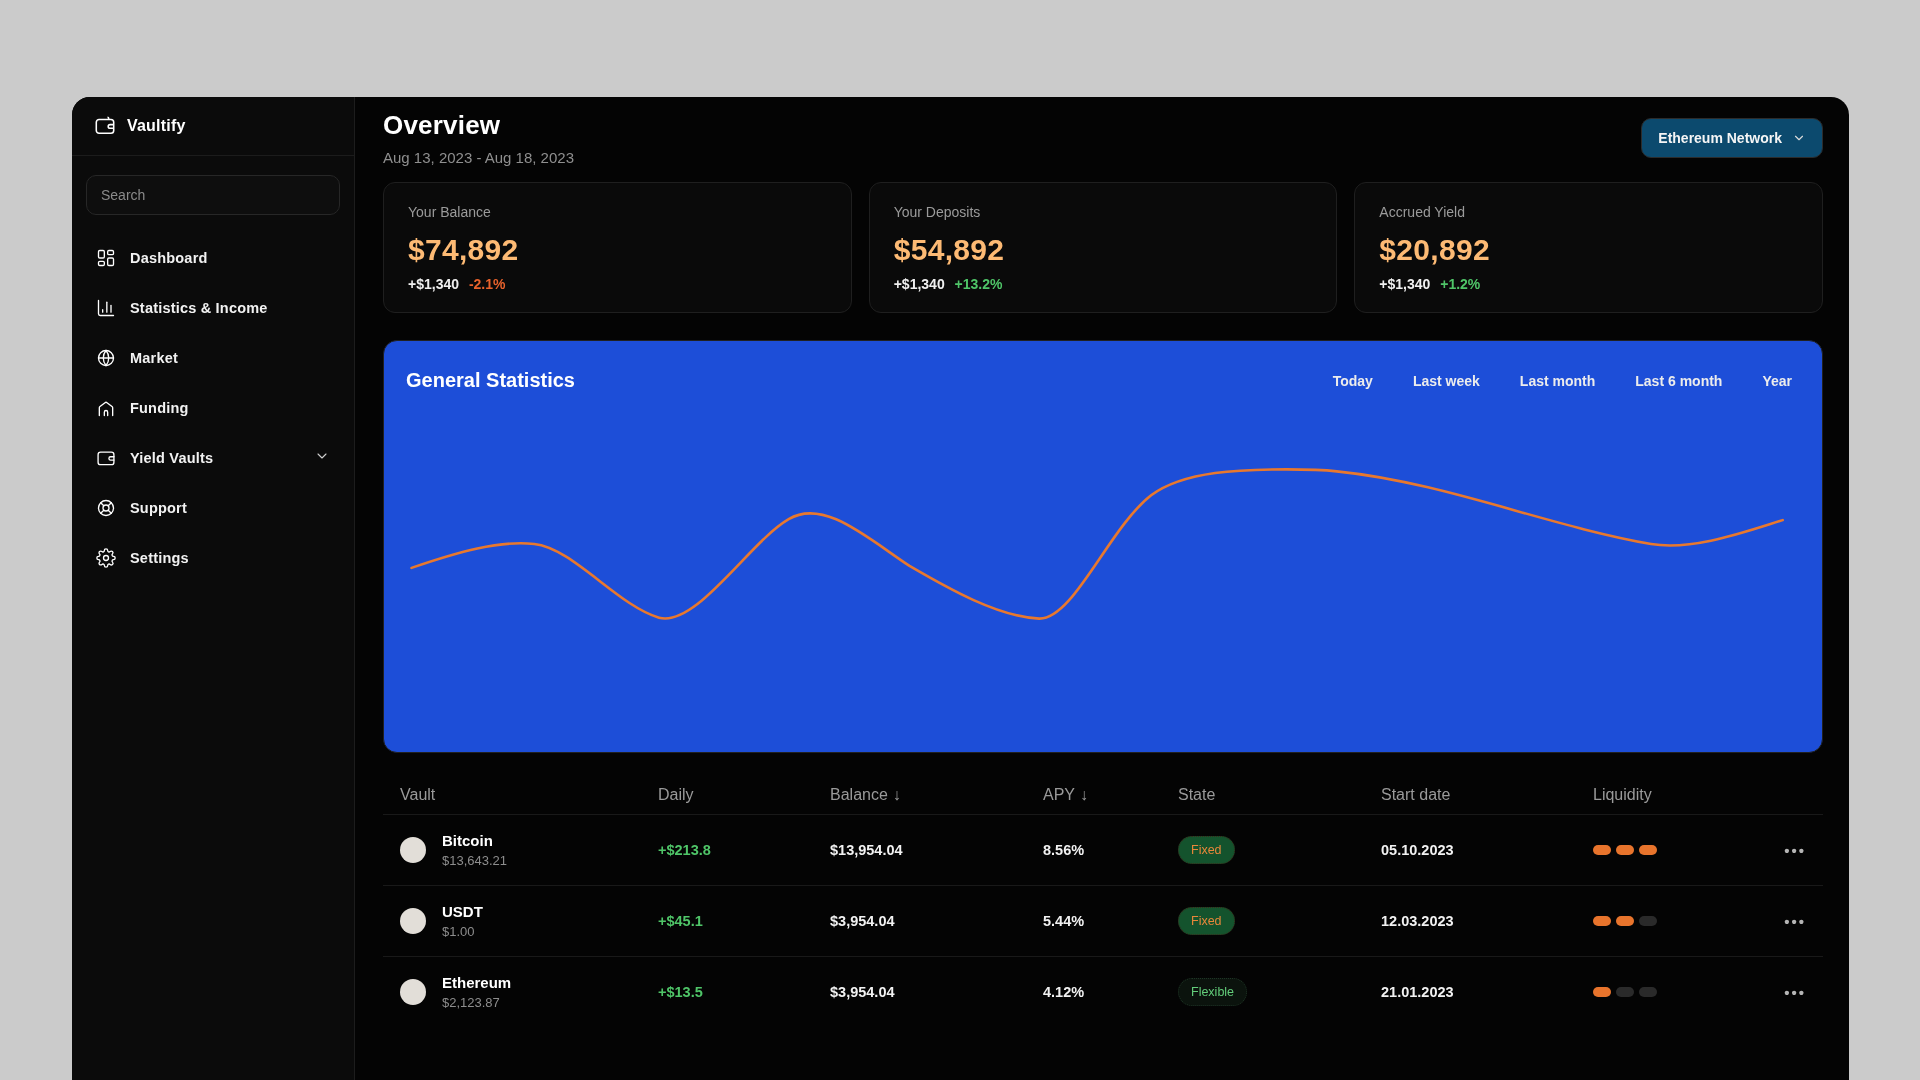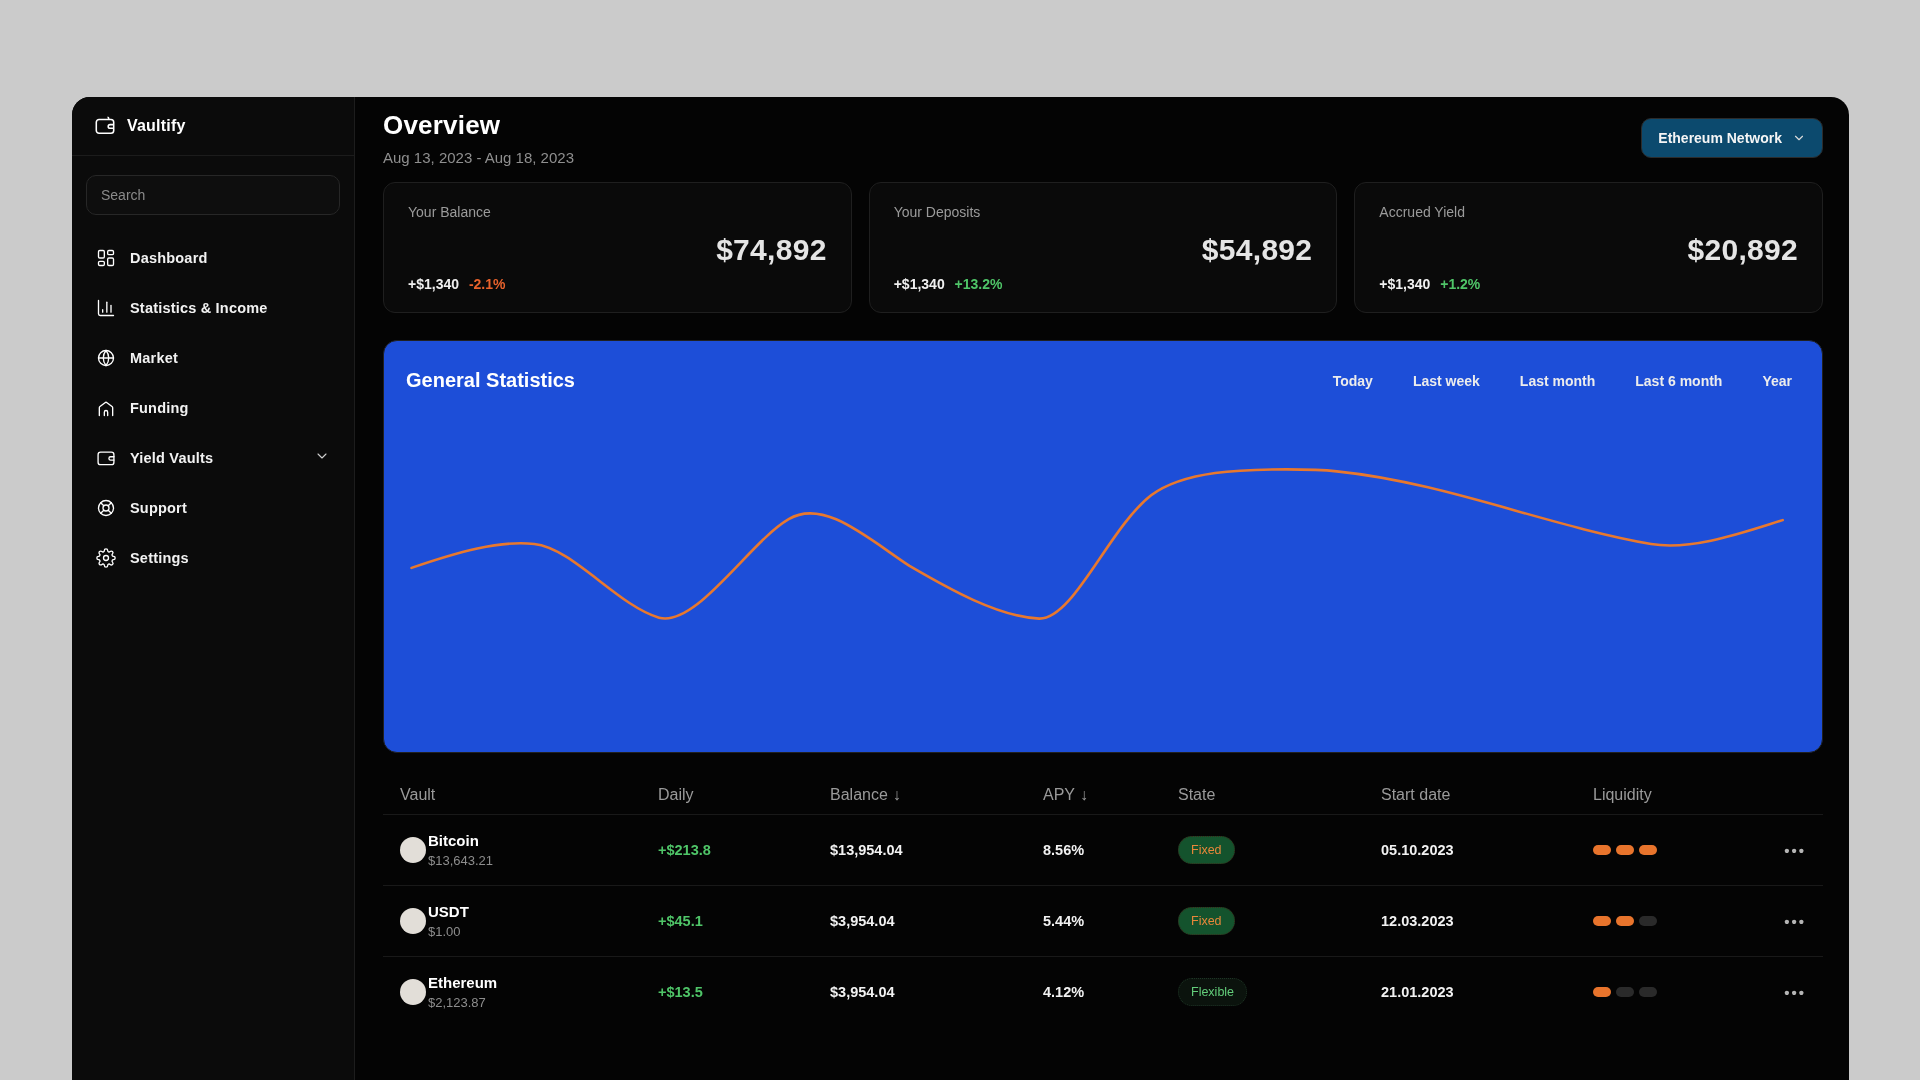--- a/index.html
+++ b/index.html
@@ -52,21 +52,21 @@
   }
   .network-btn svg { width:14px; height:14px; stroke:#dadada; fill:none; stroke-width:2;
     stroke-linecap:round; stroke-linejoin:round; }
   
   .stat-cards { margin-top:16px; display:flex; gap:17px; }
   .stat-card {
     flex:1; height:131px; background:#0a0a0a; border:1px solid #1f1f1f;
     border-radius:12px; padding:21px 24px;
   }
   .stat-label { color:#9b9b9b; font-size:14px; }
-  .stat-value { color:#e5e5e5; font-size:30px; font-weight:bold; margin-top:13px; letter-spacing:.3px;text-align:right; }
+  .stat-value { color:#fdba74; font-size:30px; font-weight:bold; margin-top:13px; letter-spacing:.3px; }
   .stat-delta { margin-top:9px; font-size:14px; color:#f0f0f0; font-weight:bold; }
   .stat-delta .pct { margin-left:6px; font-weight:bold; }
   .pct.neg { color:#e8622c; }
   .pct.pos { color:#4fc568; }
   
   .chart-card {
     position:relative; margin-top:27px; height:413px;
     background:#1d4ed8; border:1px solid #202020; border-radius:14px; overflow:hidden;
   }
   .chart-head { position:absolute; top:0; left:0; right:0; display:flex;
@@ -76,21 +76,21 @@
   .filters .filter { color:#ececec; font-size:14px; font-weight:bold; cursor:pointer; }
   .spark { position:absolute; inset:0; width:100%; height:100%; }
   
   .table { margin-top:23px; }
   .t-grid { display:grid; grid-template-columns:258px 172px 213px 135px 203px 212px 186px 1fr;
     align-items:center; padding:0 17px; }
   .t-head { height:38px; }
   .t-head .th { color:#9a9a9a; font-size:16px; }
   .t-head .th .arr { margin-left:5px; color:#9a9a9a; }
   .t-row { height:71px; border-top:1px solid #191919; }
-  .vault-cell { display:flex; align-items:center; gap:2px; }
+  .vault-cell { display:flex; align-items:center; gap:16px; }
   .avatar { width:26px; height:26px; border-radius:50%; background:#e2ded8; flex:none; }
   .vault-name { color:#fff; font-size:15px; font-weight:bold; }
   .vault-price { color:#8d8d8d; font-size:13px; margin-top:4px; }
   .cell { color:#f2f2f2; font-size:14.5px; font-weight:bold; }
   .cell.daily { color:#4fc568; }
   .badge { display:inline-block; padding:6px 12px; border-radius:999px; font-size:12.5px;
     border:1px dotted #333; }
   .badge[data-state="fixed"] { color:#e9873a; background:#14532d; border-color:#39291a; }
   .badge[data-state="flexible"] { color:#63cd7a; background:#0b130d; border-color:#1e3425; }
   .liq { display:flex; gap:5px; }

